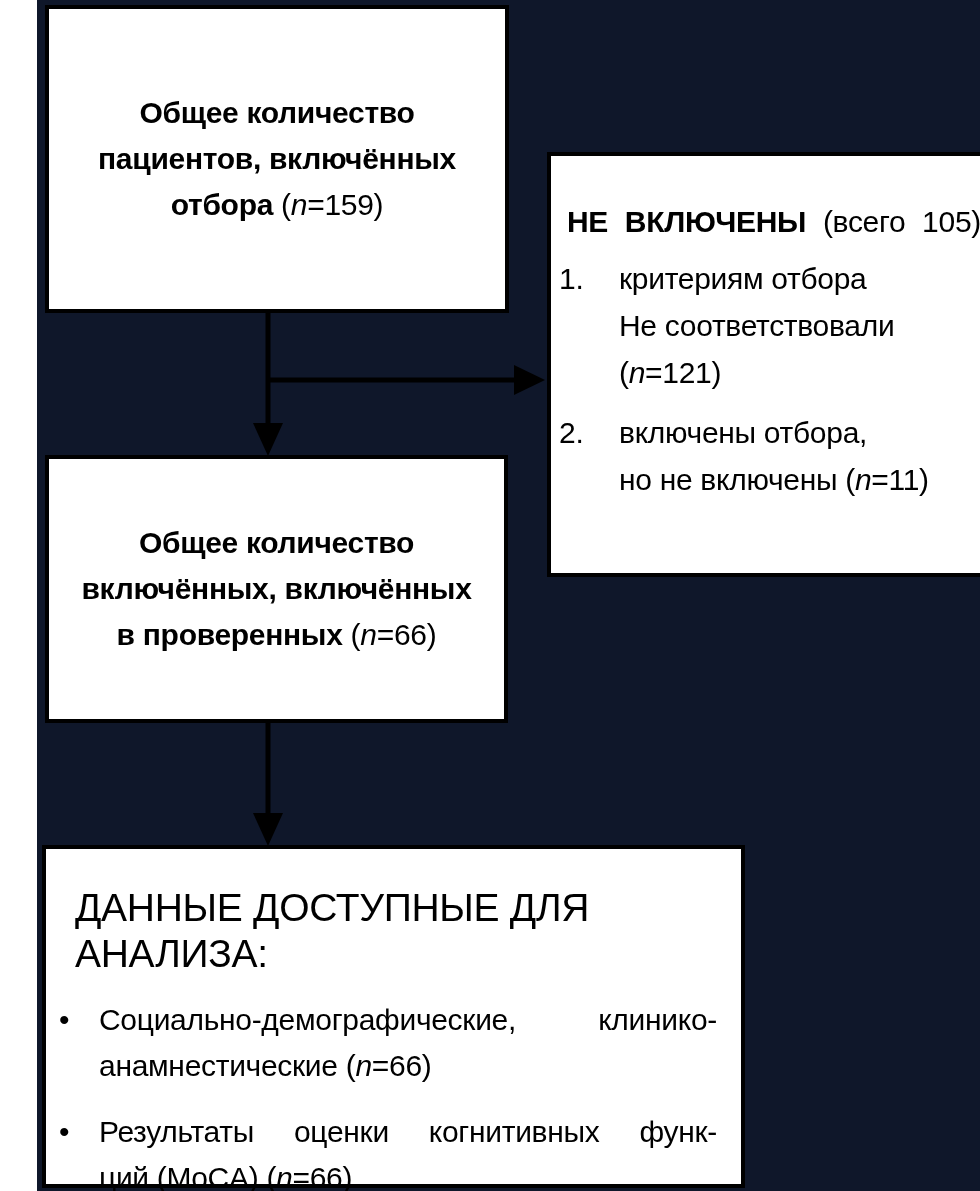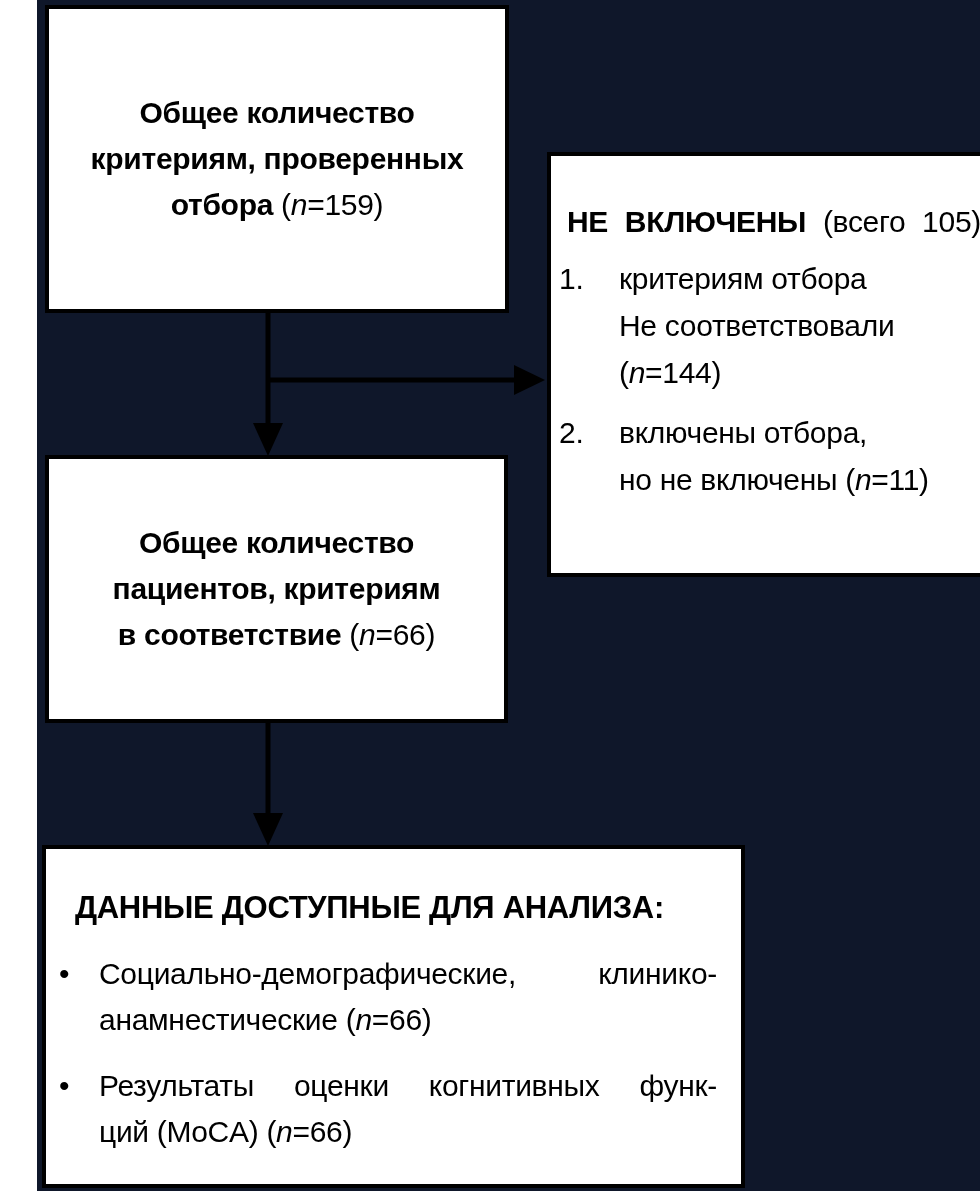--- a/index.html
+++ b/index.html
@@ -23,21 +23,21 @@
             text-align:justify; text-align-last:justify; }
   .xitem  { display:grid; grid-template-columns:64px 1fr; margin-bottom:13px; }
   .xitem .ln { line-height:47px; }
   .xnum   { font-size:30px; line-height:47px; padding-left:4px; }
 
   
   .box-included { left:8px; top:455px; width:463px; height:268px; padding:0 4px; }
 
   
   .box-analysis { left:5px; top:845px; width:703px; height:343px; padding:36px 24px 0 12px; }
-  .bhead  { font-size:31px; line-height:46px; font-weight:bold; margin:0 0 20px 17px; }
+  .bhead  { font-size:39px; line-height:46px; font-weight:normal; margin:0 0 20px 17px; }
   .bitem  { display:grid; grid-template-columns:41px 1fr; }
   .bitem + .bitem { margin-top:20px; }
   .bdot   { font-size:30px; line-height:46px; padding-left:1px; }
   .just   { text-align:justify; text-align-last:justify; }
 
   .arrows { position:absolute; left:0; top:0; width:980px; height:1191px; }
 </style>
 </head>
 <body>
 
@@ -47,49 +47,49 @@
     <line x1="231" y1="313" x2="231" y2="427" stroke="#000" stroke-width="5"></line>
     <polygon points="216,423 246,423 231,456" fill="#000"></polygon>
     <line x1="231" y1="380" x2="479" y2="380" stroke="#000" stroke-width="5"></line>
     <polygon points="477,365 477,395 508,380" fill="#000"></polygon>
     <line x1="231" y1="723" x2="231" y2="817" stroke="#000" stroke-width="5"></line>
     <polygon points="216,813 246,813 231,846" fill="#000"></polygon>
   </svg>
 
   <div class="box box-screened center-text">
     <div class="ln b">Общее количество</div>
-    <div class="ln b">критериям, проверенных</div>
+    <div class="ln b">пациентов, включённых</div>
     <div class="ln"><span class="b">отбора </span><span>(</span><span class="it">n</span><span>=159)</span></div>
   </div>
 
   <div class="box box-excluded">
     <div class="xtitle"><span class="b">НЕ ВКЛЮЧЕНЫ</span><span> (всего 105):</span></div>
 
     <div class="xitem">
       <div class="xnum">1.</div>
       <div>
         <div class="ln">критериям отбора</div>
         <div class="ln">Не соответствовали</div>
-        <div class="ln"><span>(</span><span class="it">n</span><span>=144)</span></div>
+        <div class="ln"><span>(</span><span class="it">n</span><span>=121)</span></div>
       </div>
     </div>
 
     <div class="xitem">
       <div class="xnum">2.</div>
       <div>
         <div class="ln">включены отбора,</div>
         <div class="ln"><span>но не включены (</span><span class="it">n</span><span>=11)</span></div>
       </div>
     </div>
   </div>
 
   <div class="box box-included center-text">
     <div class="ln b">Общее количество</div>
-    <div class="ln b">пациентов, критериям</div>
-    <div class="ln"><span class="b">в соответствие </span><span>(</span><span class="it">n</span><span>=66)</span></div>
+    <div class="ln b">включённых, включённых</div>
+    <div class="ln"><span class="b">в проверенных </span><span>(</span><span class="it">n</span><span>=66)</span></div>
   </div>
 
   <div class="box box-analysis">
     <div class="bhead">ДАННЫЕ ДОСТУПНЫЕ ДЛЯ АНАЛИЗА:</div>
 
     <div class="bitem">
       <div class="bdot">•</div>
       <div>
         <div class="ln just">Социально-демографические, клинико-</div>
         <div class="ln"><span>анамнестические (</span><span class="it">n</span><span>=66)</span></div>

